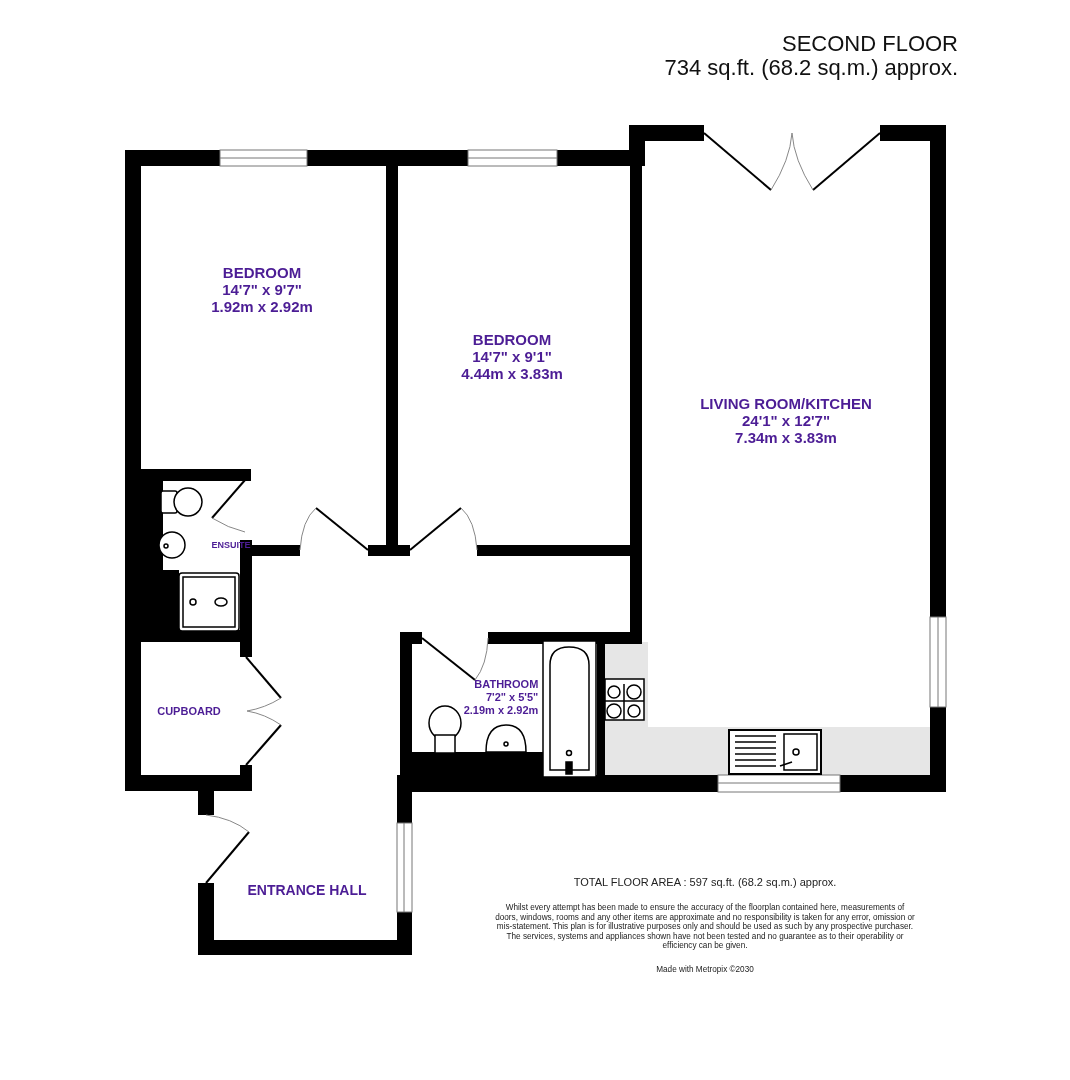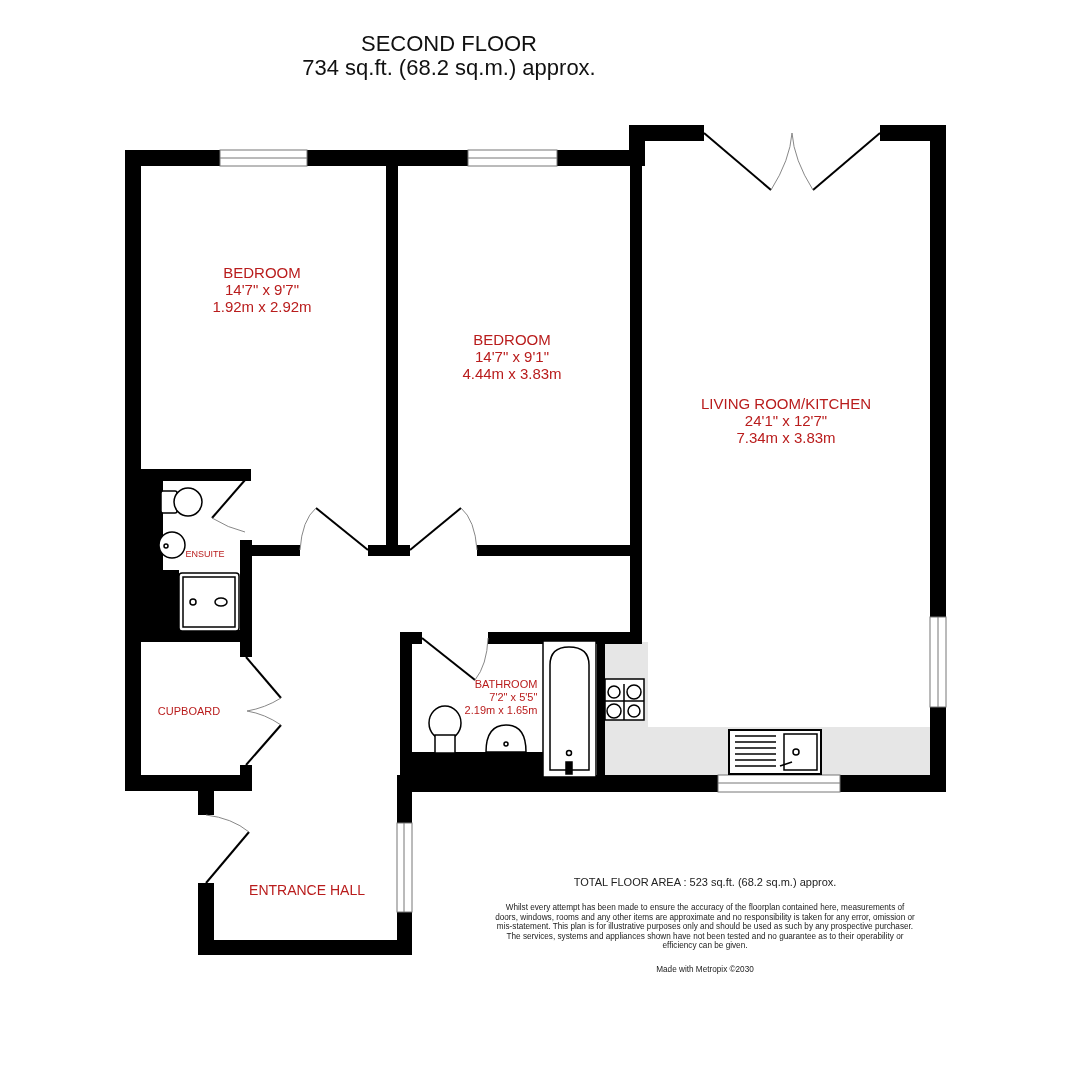--- a/index.html
+++ b/index.html
@@ -1,21 +1,21 @@
 <!DOCTYPE html>
 <html><head>
 <meta charset="utf-8">
 <style>
   html, body { margin: 0; padding: 0; background: #ffffff; }
   body { width: 1070px; height: 1080px; position: relative; overflow: hidden; font-family: "Liberation Sans", sans-serif; }
-  .title-block { position: absolute; left: 0; width: 958px; top: 32px; text-align: center; color: #111; }
+  .title-block { position: absolute; left: 0; width: 958px; top: 32px; text-align: right; color: #111; }
   .title-block .t1 { font-size: 22px; line-height: 24px; margin-left: -60px; }
   .title-block .t2 { font-size: 22px; line-height: 24px; margin-left: -60px; }
   svg.plan { position: absolute; left: 0; top: 0; }
-  .label { position: absolute; text-align: center; font-weight: normal; color: #b91c1c; white-space: nowrap; transform: translateX(-50%); }
+  .label { position: absolute; text-align: center; font-weight: bold; color: #4c1d95; white-space: nowrap; transform: translateX(-50%); }
   .label .name { font-size: 15px; line-height: 17px; }
   .label .dim { font-size: 15px; line-height: 17px; }
   .label.small .name { font-size: 11px; line-height: 13px; }
   .label.small .dim { font-size: 11px; line-height: 13px; }
   .label.tiny .name { font-size: 9px; }
   .footer { position: absolute; left: 495px; width: 420px; top: 875px; text-align: center; color: #222; }
   .footer .total { font-size: 11px; line-height: 14px; }
   .footer .disc { font-size: 8.2px; line-height: 9.6px; margin-top: 14px; }
 </style>
 </head>
@@ -224,29 +224,29 @@
   <div class="dim">4.44m  x 3.83m</div>
 </div>
 <div class="label" style="left:786px; top:395px;">
   <div class="name">LIVING ROOM/KITCHEN</div>
   <div class="dim">24'1"  x 12'7"</div>
   <div class="dim">7.34m  x 3.83m</div>
 </div>
 <div class="label small" style="left:501px; top:678px;text-align:right;">
   <div class="name">BATHROOM</div>
   <div class="dim">7'2"  x 5'5"</div>
-  <div class="dim">2.19m  x 1.65m</div>
-</div>
-<div class="label small tiny" style="left:205px; top:539px;margin-top:9px;">
+  <div class="dim">2.19m  x 2.92m</div>
+</div>
+<div class="label small tiny" style="left:231px; top:539px;">
   <div class="name">ENSUITE</div>
 </div>
 <div class="label small" style="left:189px; top:705px;">
   <div class="name">CUPBOARD</div>
 </div>
 <div class="label" style="left:307px; top:882px; font-size:14px;">
   <div class="name" style="font-size:14px;text-align:center;">ENTRANCE HALL</div>
 </div>
 
 <div class="footer">
-  <div class="total">TOTAL FLOOR AREA : 523 sq.ft. (68.2 sq.m.) approx.</div>
+  <div class="total">TOTAL FLOOR AREA : 597 sq.ft. (68.2 sq.m.) approx.</div>
   <div class="disc">Whilst every attempt has been made to ensure the accuracy of the floorplan contained here, measurements of doors, windows, rooms and any other items are approximate and no responsibility is taken for any error, omission or mis-statement. This plan is for illustrative purposes only and should be used as such by any prospective purchaser. The services, systems and appliances shown have not been tested and no guarantee as to their operability or efficiency can be given.</div>
   <div class="disc">Made with Metropix ©2030</div>
 </div>
 
 </body></html>

